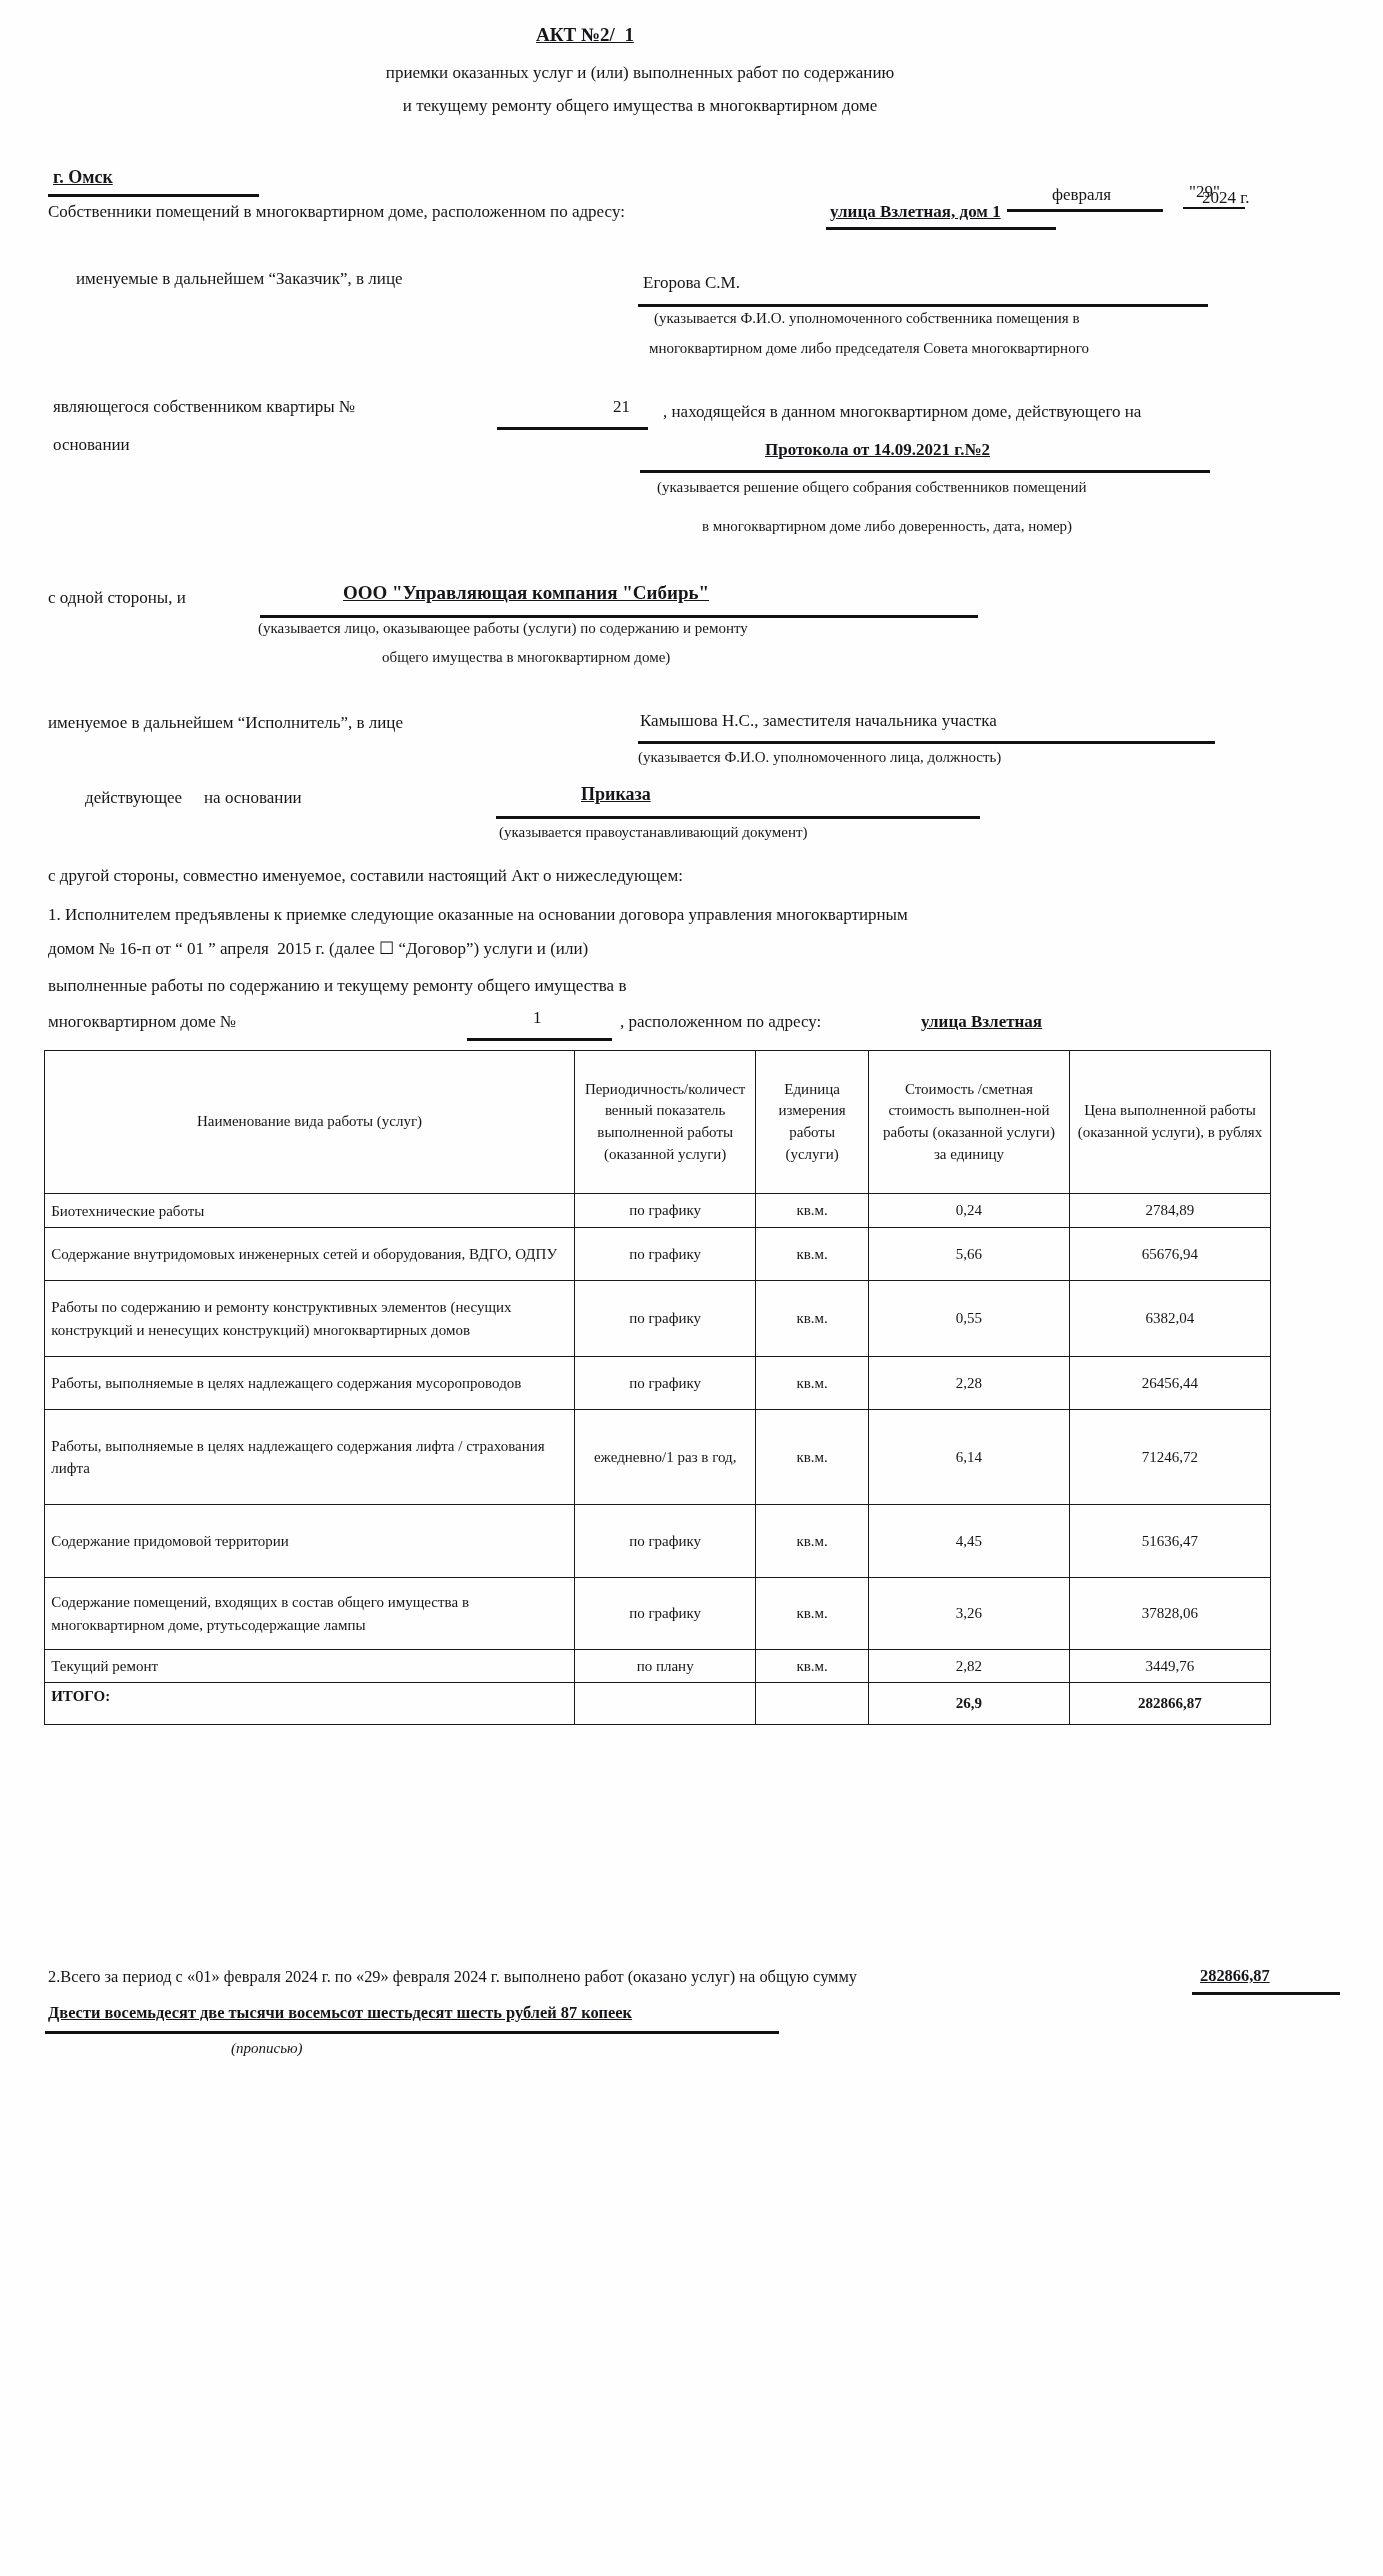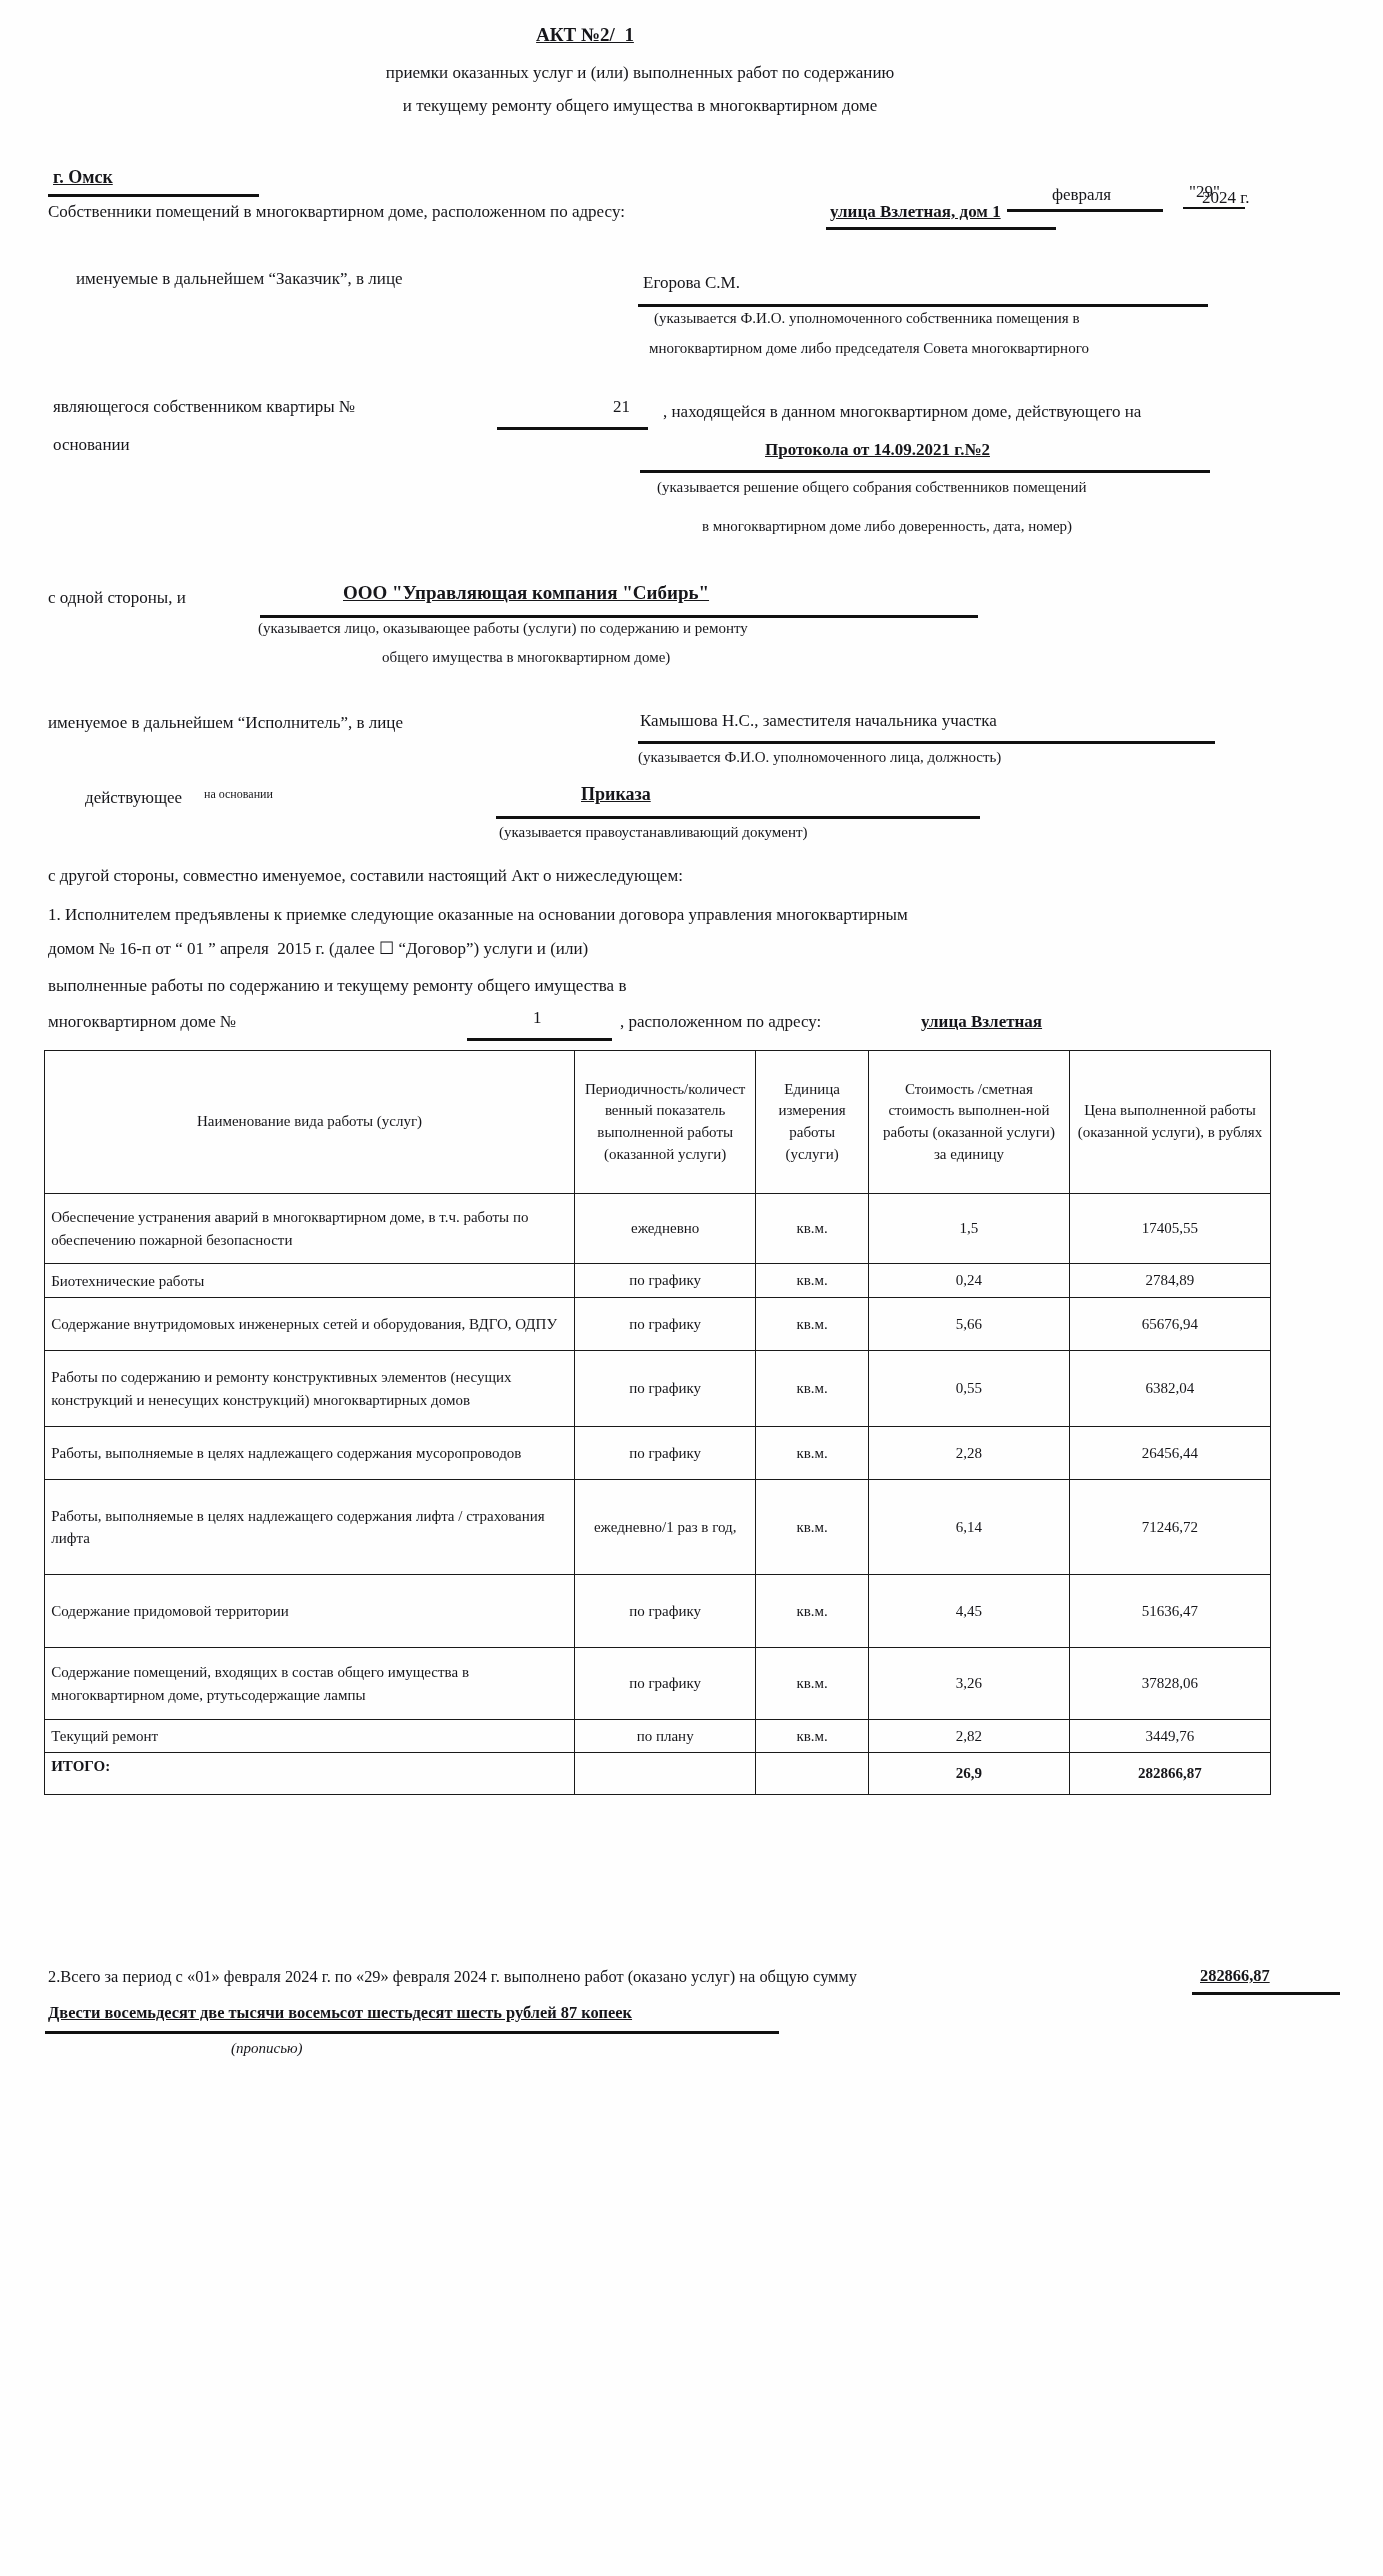--- a/index.html
+++ b/index.html
@@ -128,21 +128,21 @@
 
   <div class="t small" style="left:258px; top:619px;">(указывается лицо, оказывающее работы (услуги) по содержанию и ремонту</div>
   <div class="t small" style="left:382px; top:648px;">общего имущества в многоквартирном доме)</div>
 
   <div class="t" style="left:48px; top:712px; font-size:17px;">именуемое в дальнейшем “Исполнитель”, в лице</div>
   <div class="t" style="left:640px; top:710px; font-size:17px;">Камышова Н.С., заместителя начальника участка</div>
   <div class="u-line thick" style="left:638px; top:741px; width:577px;"></div>
   <div class="t small" style="left:638px; top:748px;">(указывается Ф.И.О. уполномоченного лица, должность)</div>
 
   <div class="t" style="left:48px; top:787px; font-size:17px;margin-left:37px;">действующее</div>
-  <div class="t" style="left:204px; top:787px; font-size:12px;">на основании</div>
+  <div class="t" style="left:204px; top:787px; font-size:17px;">на основании</div>
   <div class="t b" style="left:581px; top:783px; font-size:18px;">Приказа</div>
   <div class="u-line thick" style="left:496px; top:816px; width:484px;"></div>
   <div class="t small" style="left:499px; top:823px;">(указывается правоустанавливающий документ)</div>
 
   <div class="t" style="left:48px; top:865px; font-size:17px;">с другой стороны, совместно именуемое, составили настоящий Акт о нижеследующем:</div>
 
   <div class="t" style="left:48px; top:904px; font-size:17px;">1. Исполнителем предъявлены к приемке следующие оказанные на основании договора управления многоквартирным</div>
   <div class="t" style="left:48px; top:938px; font-size:17px;">домом № 16-п от “ 01 ” апреля  2015 г. (далее ☐ “Договор”) услуги и (или)</div>
   <div class="t" style="left:48px; top:975px; font-size:17px;">выполненные работы по содержанию и текущему ремонту общего имущества в</div>
 
@@ -173,28 +173,20 @@
           <th class="col5">Цена
 выполненной
 работы
 (оказанной
 услуги),
 в рублях</th>
         </tr>
       </thead>
       <tbody>
 
-        <tr style="height:70px;">
-          <td class="name">Обеспечение устранения аварий в многоквартирном доме, в т.ч.
-работы по обеспечению пожарной безопасности</td>
-          <td class="ctr">ежедневно</td>
-          <td class="ctr">кв.м.</td>
-          <td class="num">1,5</td>
-          <td class="num">17405,55</td>
-        </tr>
 
         <tr style="height:34px;">
           <td class="name">Биотехнические работы</td>
           <td class="ctr">по графику</td>
           <td class="ctr">кв.м.</td>
           <td class="num">0,24</td>
           <td class="num">2784,89</td>
         </tr>
 
         <tr style="height:53px;">

